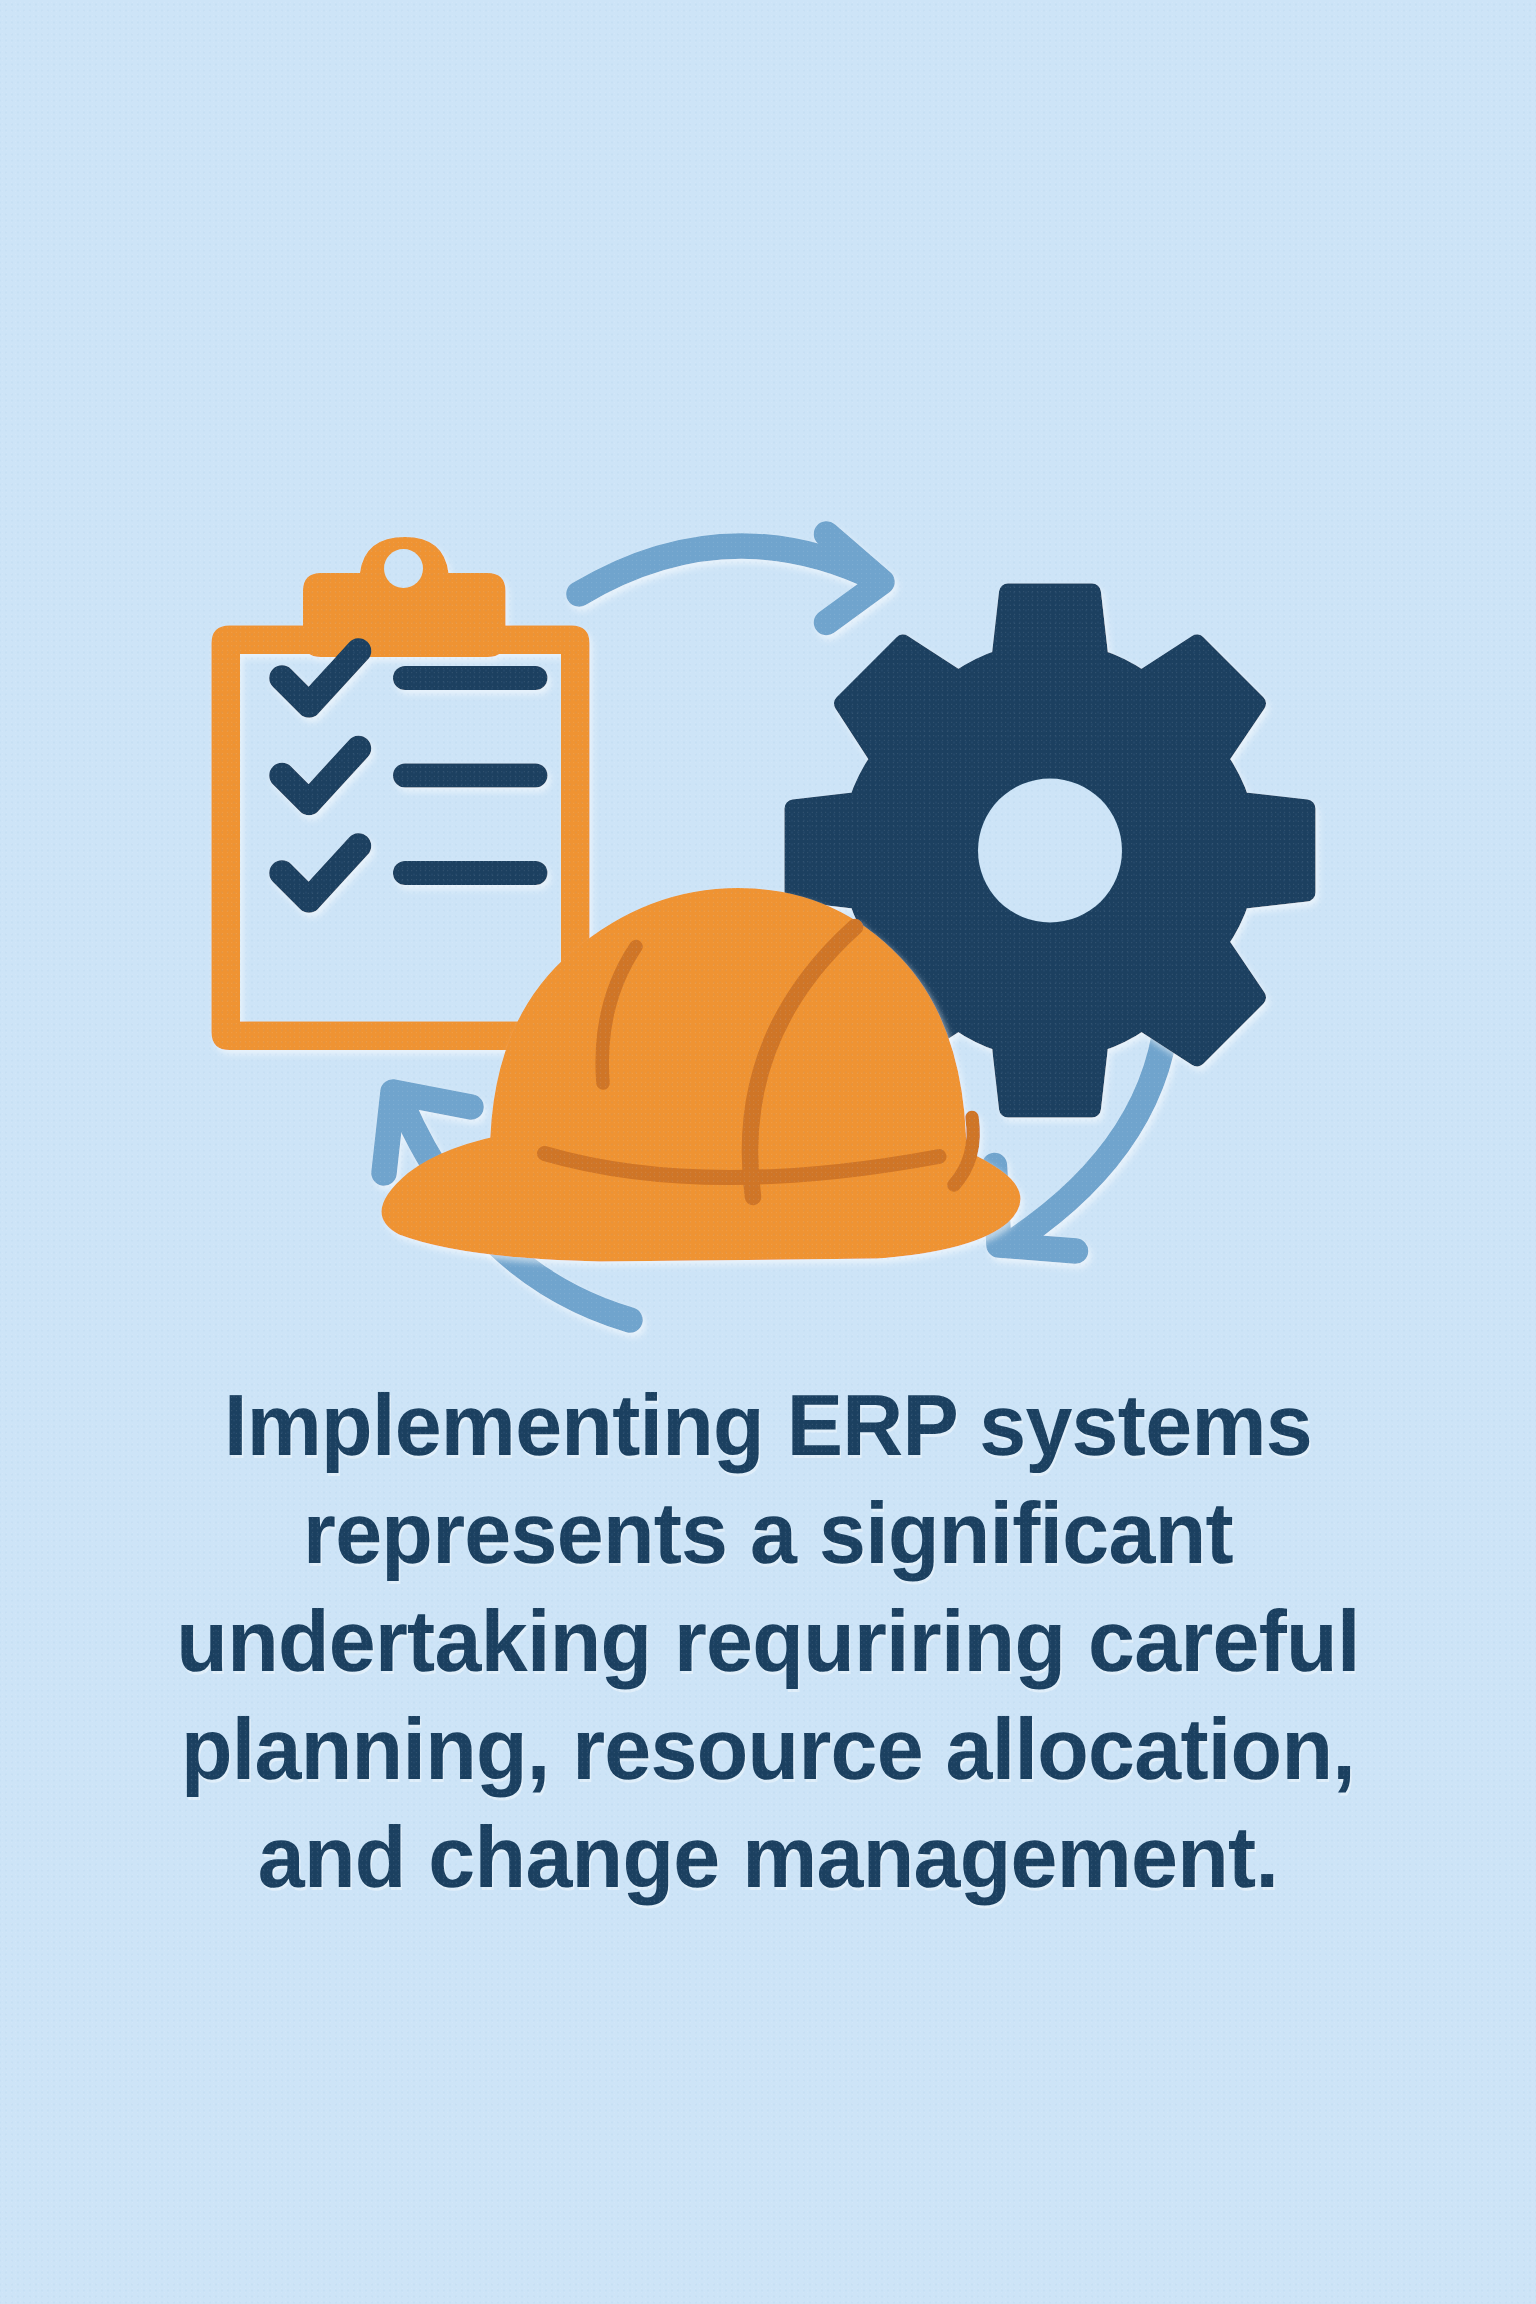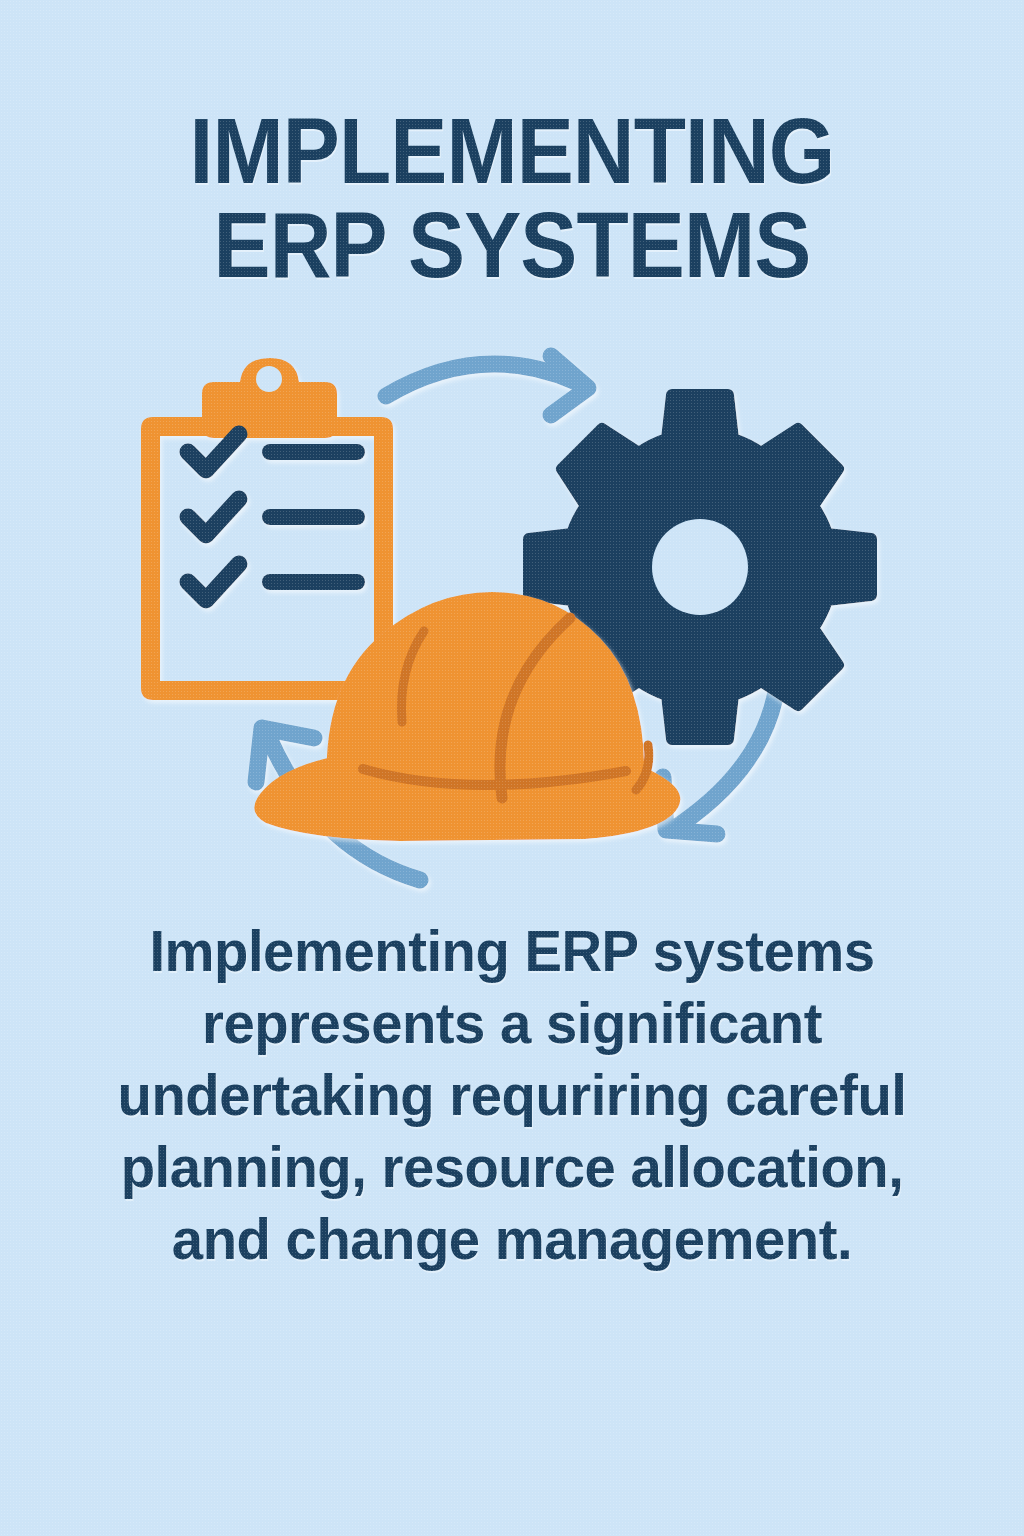--- a/index.html
+++ b/index.html
@@ -86,24 +86,20 @@
     transform: scaleX(0.97);
     text-shadow: 1px 2px 0 rgba(255,255,255,.40);
     z-index: 5;
   }
 </style>
 </head>
 <body>
 
 <div id="poster">
 
-  <div id="title-block">
-    <div class="title-line">IMPLEMENTING</div>
-    <div class="title-line">ERP SYSTEMS</div>
-  </div>
 
   <div id="illustration">
     <svg width="1024" height="580" viewBox="0 0 1024 580" xmlns="http://www.w3.org/2000/svg">
 
       <defs>
         <filter id="soft" x="-20%" y="-20%" width="150%" height="150%">
           <feDropShadow dx="2" dy="3" stdDeviation="2" flood-color="#ffffff" flood-opacity="0.55"></feDropShadow>
         </filter>
       </defs>
 

